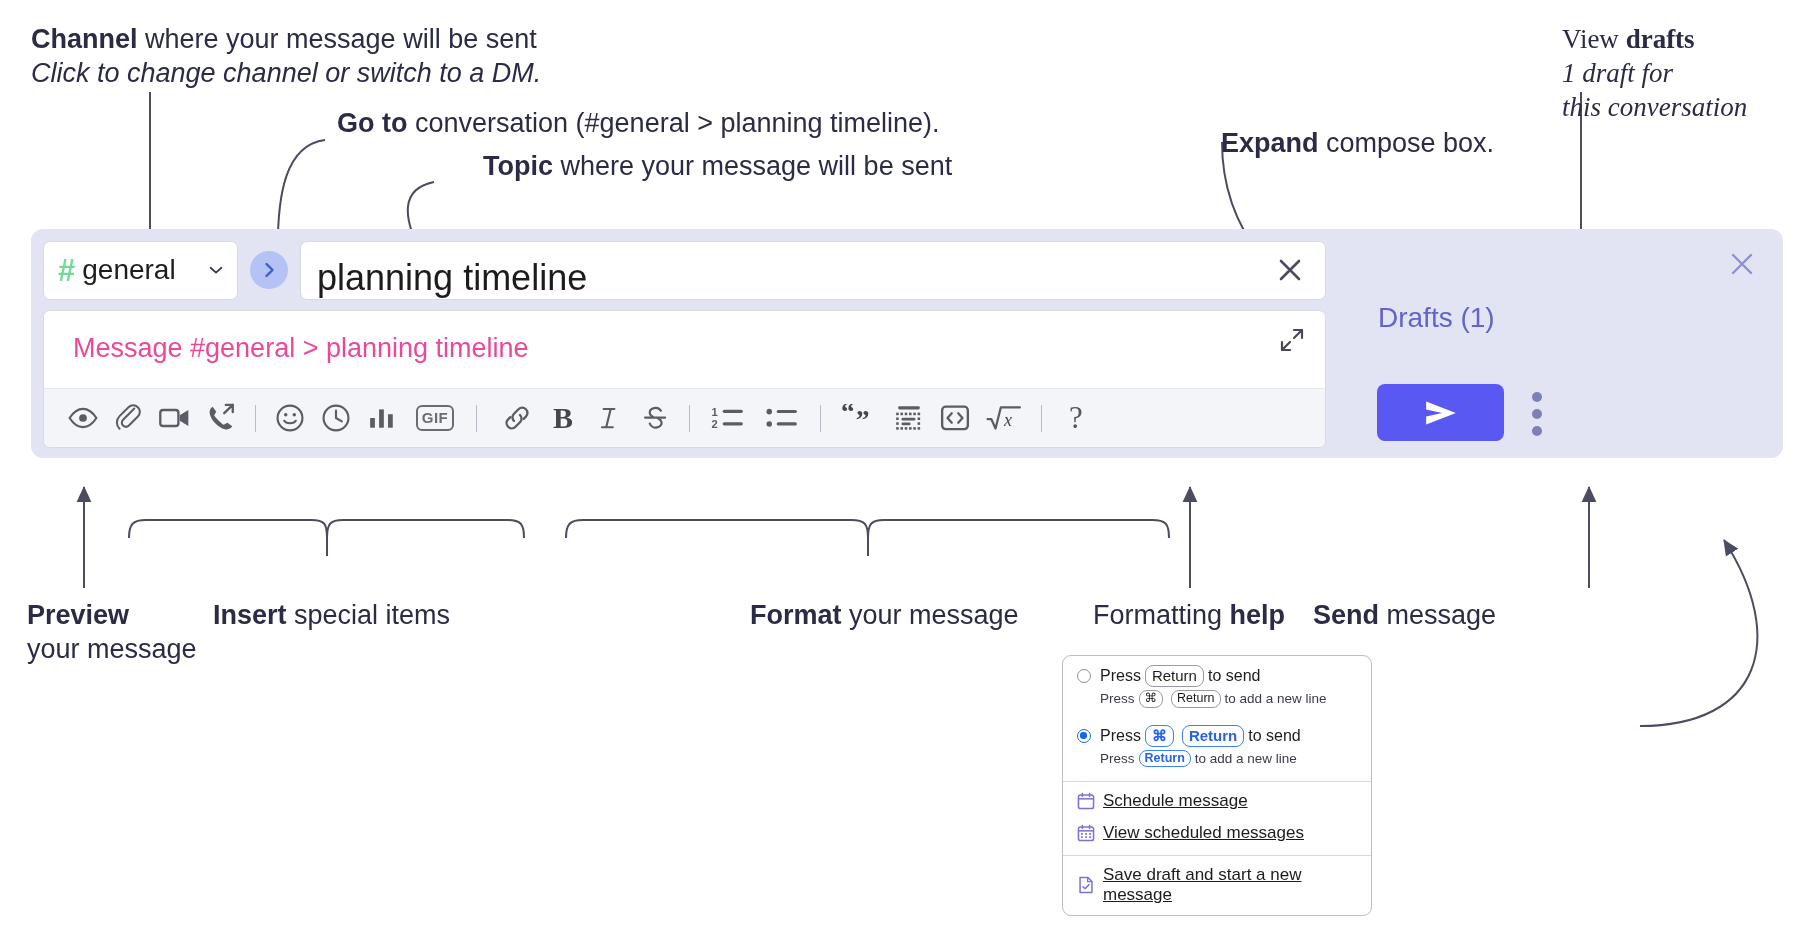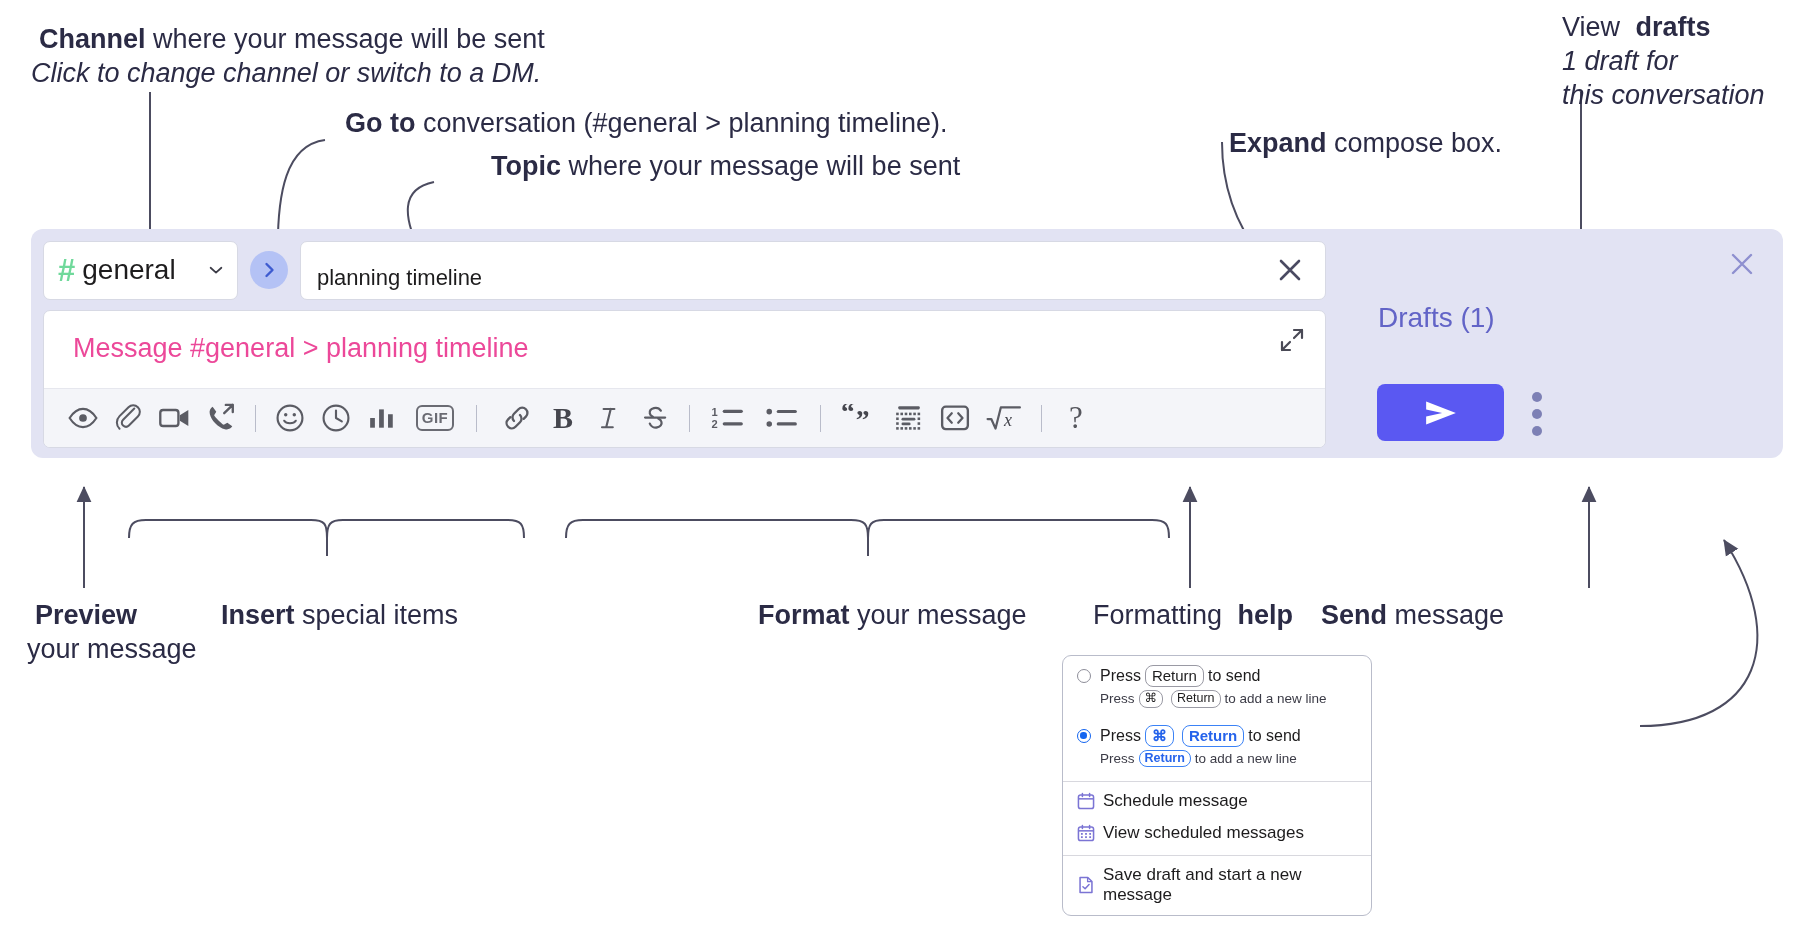--- a/index.html
+++ b/index.html
@@ -13,21 +13,21 @@
 
   
   .anno {
     position: absolute;
     color: #2b2b45;
     font-family: "Liberation Sans", sans-serif;
     font-size: 27px;
     line-height: 1.26;
     white-space: nowrap;
   }
-  .anno b { font-weight: 700; margin-left: 8px; }
+  .anno b { font-weight: 700; }
   .anno i { font-style: italic; }
   .anno .line { display: block; }
 
   svg.overlay {
     position: absolute; left: 0; top: 0;
     width: 1814px; height: 944px;
     pointer-events: none;
     overflow: visible;
   }
 
@@ -73,21 +73,21 @@
   }
 
   #topic-field {
     flex: 1; height: 59px;
     background: #ffffff;
     border: 1px solid #d7d9e4;
     border-radius: 7px;
     display: flex; align-items: center;
     padding: 0 10px 0 16px;
   }
-  #topic-value { font-size: 22px; color: #1d1c1d; flex: 1; margin-top: 16px; }
+  #topic-value { font-size: 36px; color: #1d1c1d; flex: 1; margin-top: 16px; }
   #topic-clear { width: 34px; height: 34px; cursor: pointer; flex: none; margin-right: 8px; }
 
   
   #msgbox {
     margin-top: 9px;
     height: 138px;
     background: #ffffff;
     border: 1px solid #d7d9e4;
     border-radius: 7px;
     position: relative;
@@ -200,21 +200,21 @@
   }
   .sub-row .kbd { font-size: 12.5px; padding: 0px 5px 1px; }
   .sub-row .kbd.blue { font-weight: 700; }
   .menu-div { height: 1px; background: #d8d8de; margin: 6px 0 0; }
   .menu-item {
     display: flex; align-items: center;
     padding: 6px 0 6px 14px;
     font-size: 17px; cursor: pointer;
   }
   .menu-item .mi-icon { width: 26px; flex: none; display: flex; align-items: center; }
-  .menu-item span { color: #1d1c1d; }
+  .menu-item span { color: #1d1c1d; text-decoration: underline; }
 </style>
 </head>
 <body>
 
 <div id="stage">
 
   <svg class="overlay" viewBox="0 0 1814 944">
     <defs>
       <marker id="ah" markerWidth="9" markerHeight="9" refX="7.5" refY="4.5" orient="auto">
         <path d="M0,0.8 L8,4.5 L0,8.2 z" fill="#4c4c60"></path>
@@ -260,21 +260,21 @@
   </div>
 
   <div class="anno" style="left:483px; top:149px;text-align:center;">
     <b>Topic</b><span> where your message will be sent</span>
   </div>
 
   <div class="anno" style="left:1221px; top:126px;">
     <b>Expand</b><span> compose box.</span>
   </div>
 
-  <div class="anno" style="left:1562px; top:10px;">
+  <div class="anno" style="left:1562px; top:22px;font-family:Liberation Serif, serif;">
     <span class="line"><span>View </span><b>drafts</b></span>
     <span class="line"><i>1 draft for</i></span>
     <span class="line"><i>this conversation</i></span>
   </div>
 
   <div id="compose">
 
     <div id="compose-main">
 
       <div class="top-row">

